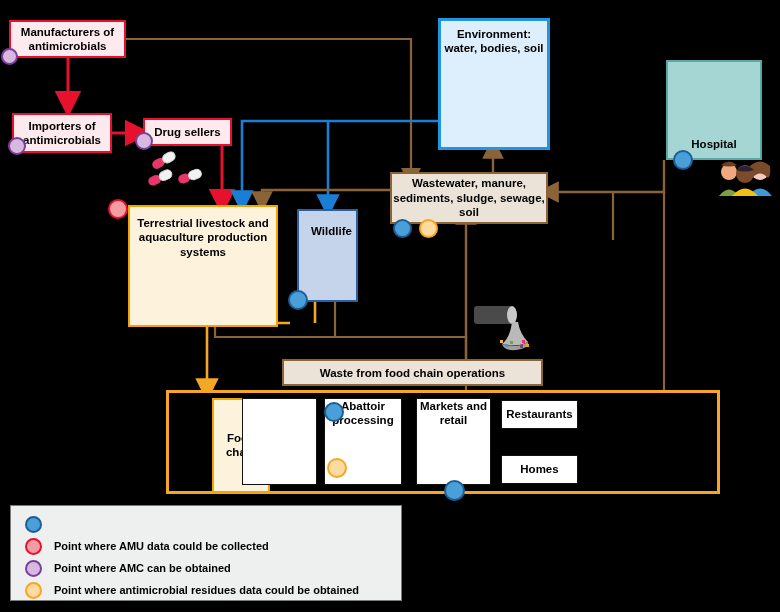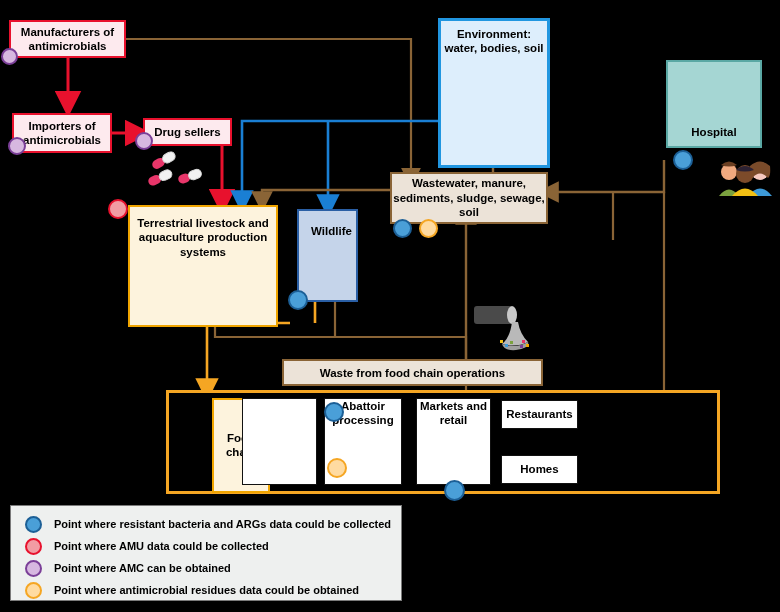--- a/index.html
+++ b/index.html
@@ -288,23 +288,23 @@
       <path d="M24,56 q18,-22 36,0z" fill="#f2c014"></path>
     </svg>
   </div>
 
   <div class="box pinkbox" style="left:9px;top:20px;width:117px;height:38px;">Manufacturers of antimicrobials</div>
 
   <div class="box pinkbox" style="left:12px;top:113px;width:100px;height:40px;">Importers of antimicrobials</div>
 
   <div class="box pinkbox" style="left:143px;top:118px;width:89px;height:28px;">Drug sellers</div>
 
-  <div class="box envbox" style="left:438px;top:18px;width:112px;height:150px;">Environment: water, bodies, soil</div>
-
-  <div class="box hospbox" style="left:666px;top:60px;width:96px;height:88px;">Hospital</div>
+  <div class="box envbox" style="left:438px;top:18px;width:112px;height:132px;">Environment: water, bodies, soil</div>
+
+  <div class="box hospbox" style="left:666px;top:60px;width:96px;height:100px;">Hospital</div>
 
   <div class="box wastewaterbox" style="left:390px;top:172px;width:158px;height:52px;">Wastewater, manure, sediments, sludge, sewage, soil</div>
 
   <div class="box livebox" style="left:128px;top:205px;width:150px;height:122px;">Terrestrial livestock and aquaculture production systems</div>
 
   <div class="box wildbox" style="left:297px;top:209px;width:61px;height:93px;">Wildlife</div>
 
   <div class="box wastebox" style="left:282px;top:359px;width:261px;height:27px;">Waste from food chain operations</div>
 
   <div class="fcontainer" style="left:166px;top:390px;width:554px;height:104px;"></div>
@@ -345,21 +345,20 @@
   <div class="dot d-blue" style="left:673px;top:150px;width:20px;height:20px;"></div>
 
   <div class="dot d-blue" style="left:324px;top:402px;width:20px;height:20px;"></div>
   <div class="dot d-orange" style="left:327px;top:458px;width:20px;height:20px;"></div>
 
   <div class="dot d-blue" style="left:444px;top:480px;width:21px;height:21px;"></div>
 
   <div class="legend">
     <div class="legrow">
       <span class="legdot" style="background:#4a9fd8;border:2px solid #1c5f96;"></span>
-      <span class="legtxt">Point where resistant bacteria and ARGs data could be collected</span>
     </div>
     <div class="legrow">
       <span class="legdot" style="background:#f29ca3;border:2px solid #e8112d;"></span>
       <span class="legtxt">Point where AMU data could be collected</span>
     </div>
     <div class="legrow">
       <span class="legdot" style="background:#d7b8e0;border:2px solid #7b3f98;"></span>
       <span class="legtxt">Point where AMC can be obtained</span>
     </div>
     <div class="legrow">

